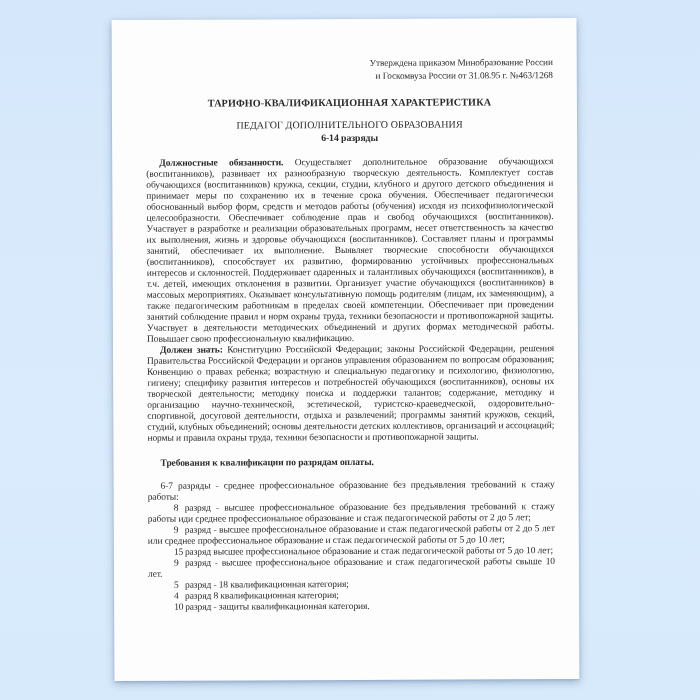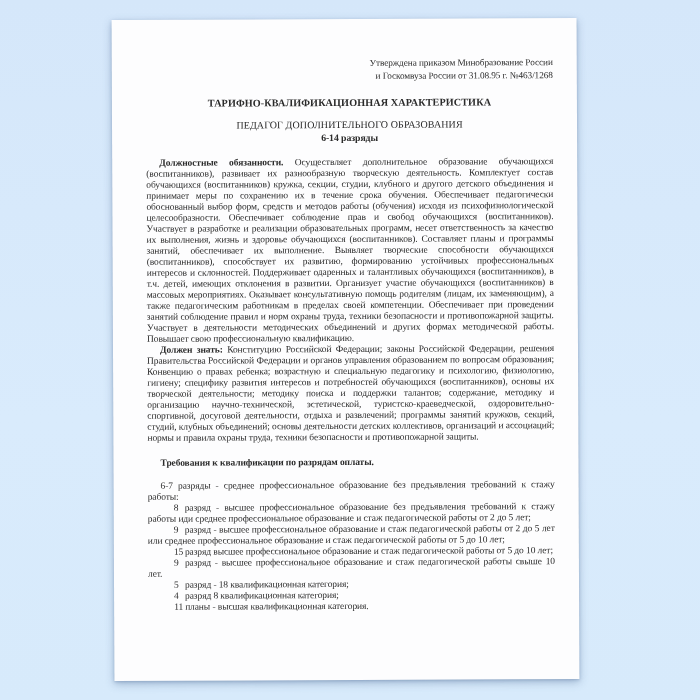--- a/index.html
+++ b/index.html
@@ -119,17 +119,17 @@
     <p class="section-heading">Требования к квалификации по разрядам оплаты.</p>
 
     <div class="req-list">
       <p class="req-item"><span>6-7 разряды - среднее профессиональное образование без предъявления требований к стажу работы:</span></p>
       <p class="req-item"><span class="req-num">8</span><span>разряд - высшее профессиональное образование без предъявления требований к стажу работы иди среднее профессиональное образование и стаж педагогической работы от 2 до 5 лет;</span></p>
       <p class="req-item"><span class="req-num">9</span><span>разряд - высшее профессиональное образование и стаж педагогической работы от 2 до 5 лет или среднее профессиональное образование и стаж педагогической работы от 5 до 10 лет;</span></p>
       <p class="req-item"><span class="req-num">15</span><span>разряд высшее профессиональное образование и стаж педагогической работы от 5 до 10 лет;</span></p>
       <p class="req-item"><span class="req-num">9</span><span>разряд - высшее профессиональное образование и стаж педагогической работы свыше 10 лет.</span></p>
       <p class="req-item"><span class="req-num">5</span><span>разряд - 18 квалификационная категория;</span></p>
       <p class="req-item"><span class="req-num">4</span><span>разряд 8 квалификационная категория;</span></p>
-      <p class="req-item"><span class="req-num">11</span><span>планы - высшая квалификационная категория.</span></p>
+      <p class="req-item"><span class="req-num">10</span><span>разряд - защиты квалификационная категория.</span></p>
     </div>
 
   </div>
 </div>
 
 </body></html>

